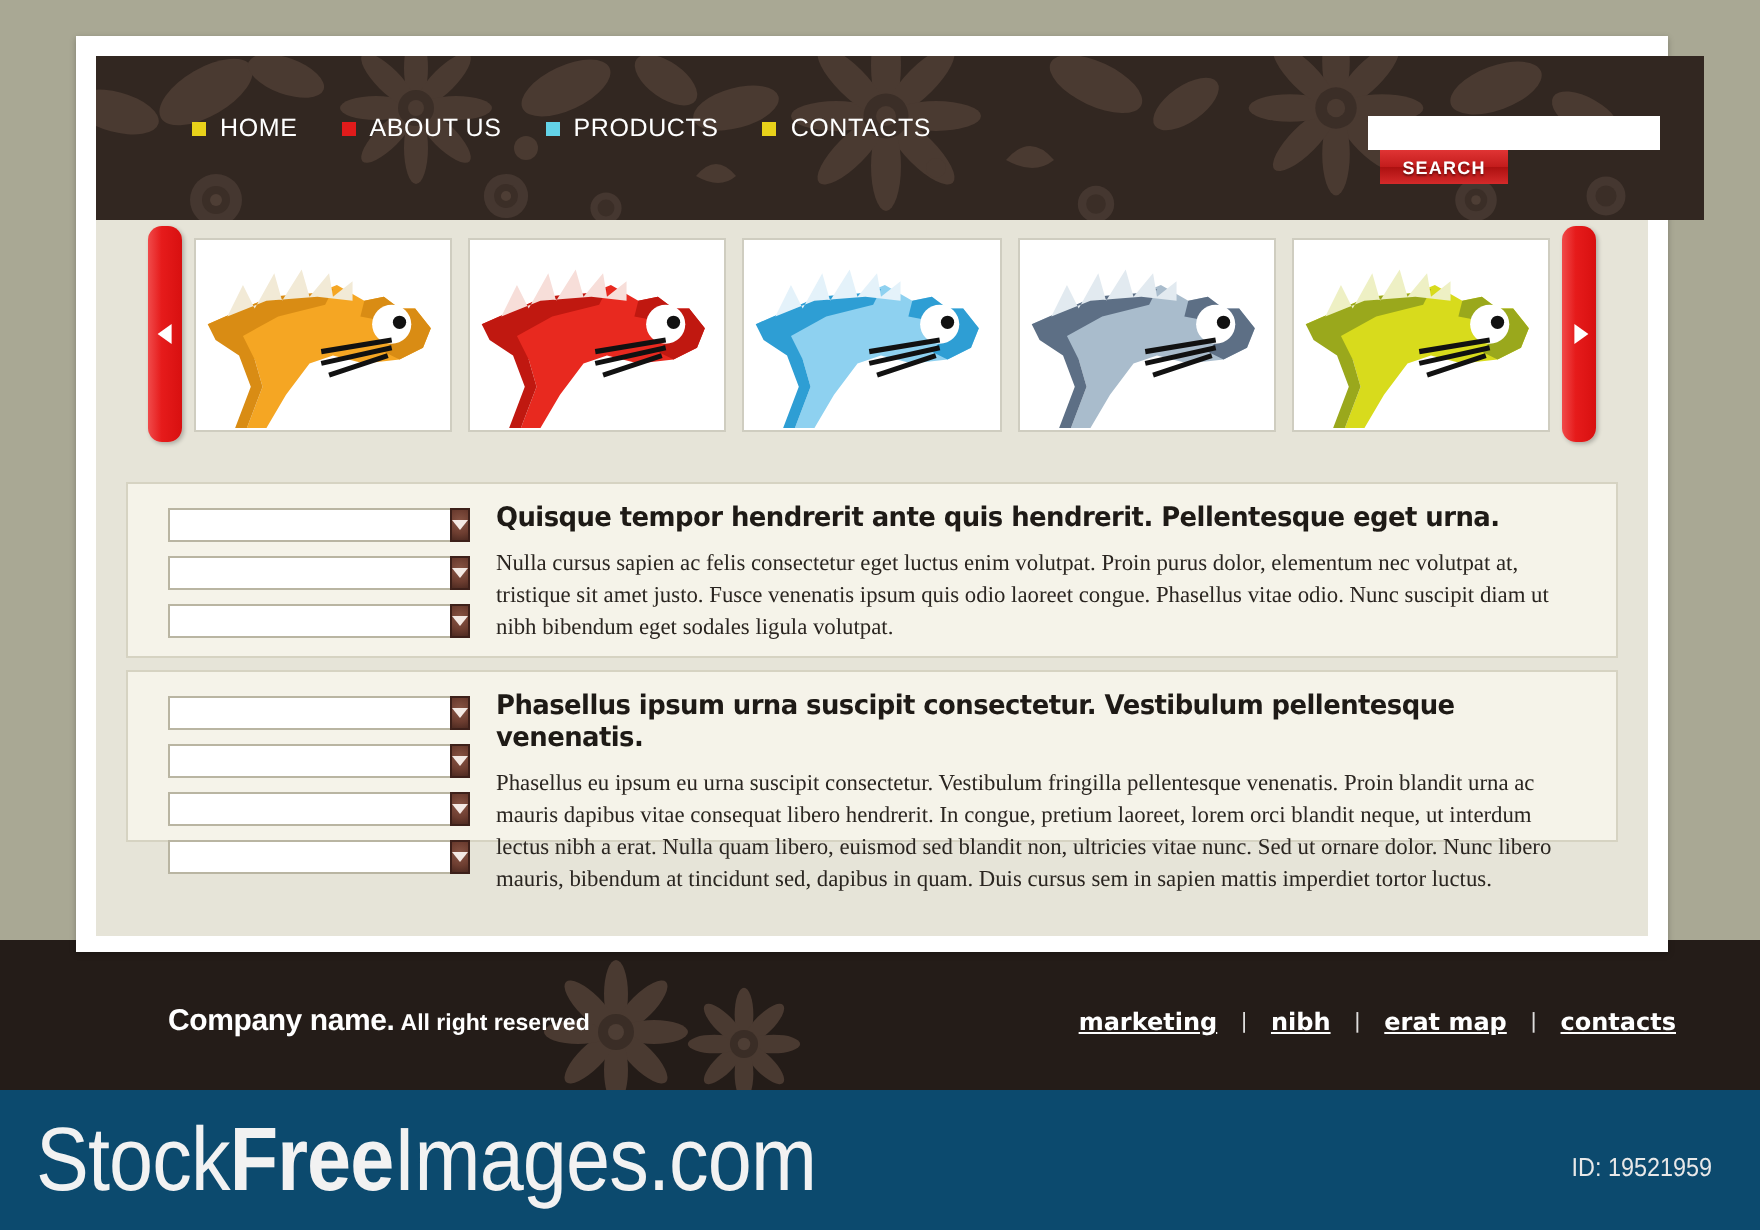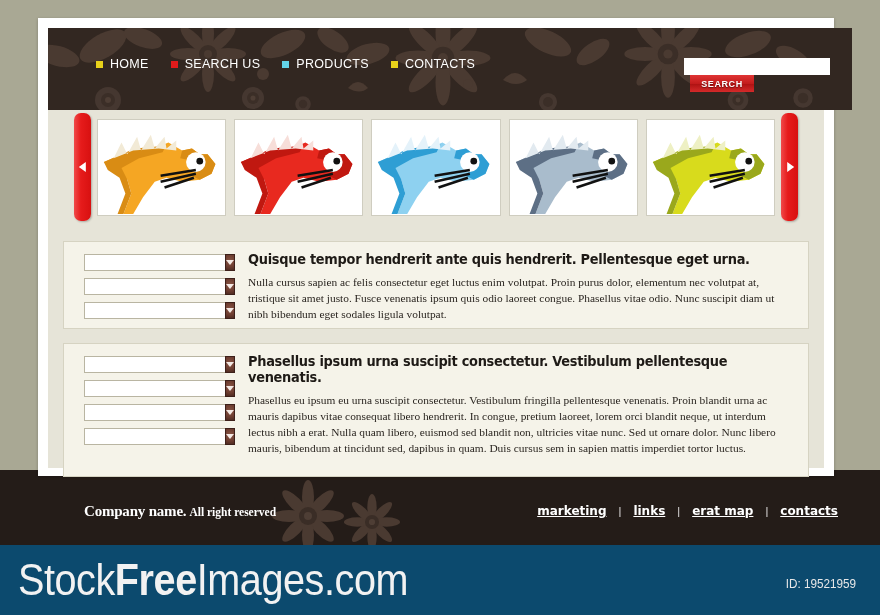--- a/index.html
+++ b/index.html
@@ -185,21 +185,21 @@
 
   
   .panel {
     position: absolute;
     left: 15px;
     width: 746px;
     background: #f5f3e9;
     border: 1px solid #d6d3c2;
   }
   #panel-1 { top: 213px; height: 88px; }
-  #panel-2 { top: 315px; height: 134px; }
+  #panel-2 { top: 307px; height: 86px; }
 
   .panel-fields {
     position: absolute;
     left: 20px; top: 12px;
     width: 135px;
     display: flex;
     flex-direction: column;
     gap: 7px;
   }
   .dropdown {
@@ -261,21 +261,21 @@
     position: absolute;
     left: 0; top: 470px;
     width: 880px; height: 75px;
     overflow: hidden;
   }
   .footer-orn { position: absolute; left: 250px; top: 0; }
   .company-name {
     position: absolute;
     left: 84px; top: 32px;
     color: #ffffff;
-    font-family: Liberation Serif, serif;
+    font-family: Liberation Sans, sans-serif;
     white-space: nowrap;
     z-index: 2;
   }
   .company-name .strong {
     font-weight: bold;
     font-size: 15px;
     letter-spacing: -0.2px;
   }
   .company-name .light {
     font-weight: bold;
@@ -407,21 +407,21 @@
         </g>
       </svg>
 
       <div class="nav">
         <div class="nav-item">
           <span class="nav-bullet" style="background:#e8d11a"></span>
           <span class="nav-label">HOME</span>
         </div>
         <div class="nav-item">
           <span class="nav-bullet" style="background:#e01b1b"></span>
-          <span class="nav-label">SEARCH US</span>
+          <span class="nav-label">ABOUT US</span>
         </div>
         <div class="nav-item">
           <span class="nav-bullet" style="background:#63d3e8"></span>
           <span class="nav-label">PRODUCTS</span>
         </div>
         <div class="nav-item">
           <span class="nav-bullet" style="background:#e8d11a"></span>
           <span class="nav-label">CONTACTS</span>
         </div>
       </div>
@@ -627,21 +627,21 @@
     </g>
   </svg>
 
   <div class="company-name">
     <span class="strong">Company name.</span><span class="light">All right reserved</span>
   </div>
 
   <div class="footer-links">
     <span class="footer-link">marketing</span>
     <span class="footer-sep">|</span>
-    <span class="footer-link">links</span>
+    <span class="footer-link">nibh</span>
     <span class="footer-sep">|</span>
     <span class="footer-link">erat map</span>
     <span class="footer-sep">|</span>
     <span class="footer-link">contacts</span>
   </div>
 </div>
 
 <div class="watermark-bar">
   <div class="wm-logo"><span>Stock</span><span class="b">Free</span><span>Images.com</span></div>
   <div class="wm-id">ID: 19521959</div>

